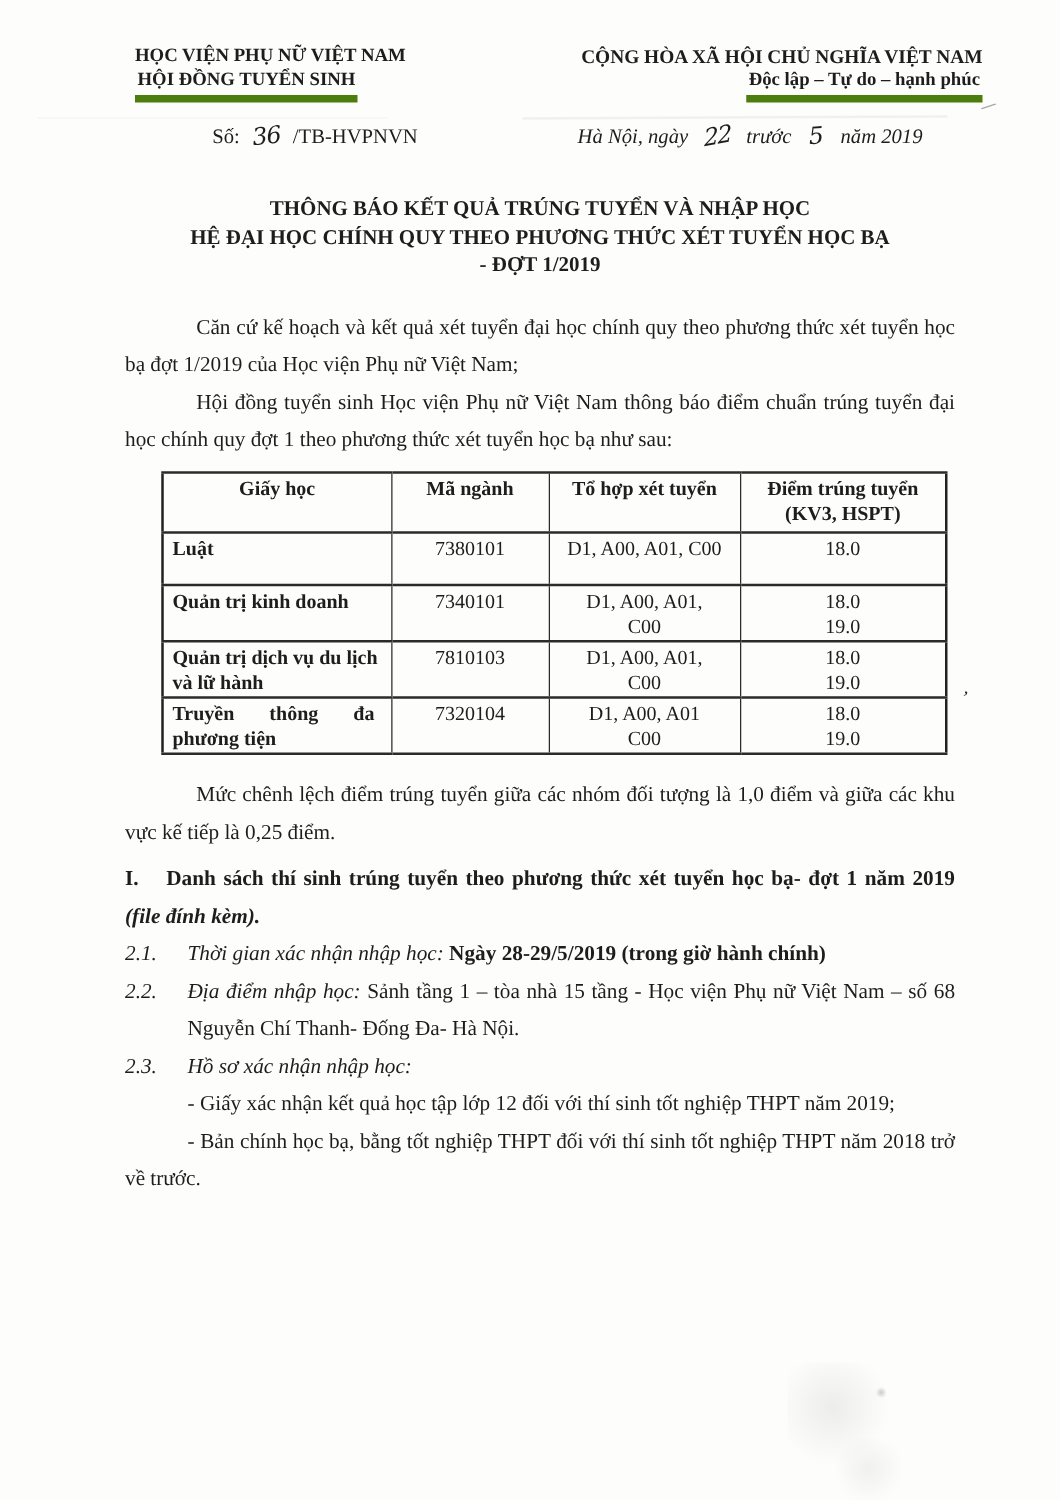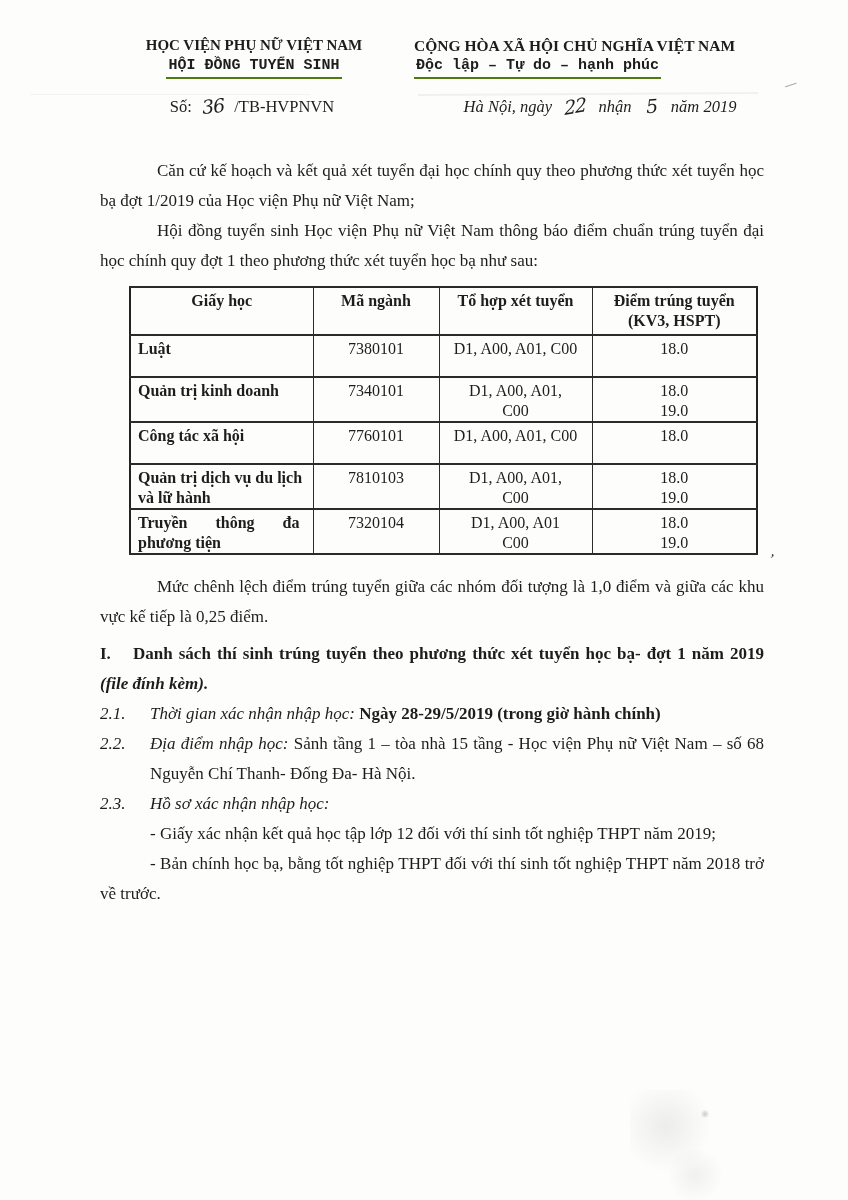--- a/index.html
+++ b/index.html
@@ -9,44 +9,44 @@
     margin:0 auto;
     background:#fdfdfc;
     box-sizing:border-box;
     padding:36px 84px 0 100px;
     font-family:"Liberation Serif", serif;
     color:#1d1d1d;
     overflow:hidden;
   }
   
   .doc-header{display:flex;justify-content:space-between;}
-  .hdr-left{width:292px;text-align:center;margin-left:8px;}
-  .hdr-right{width:372px;text-align:left;margin-right:-22px;}
+  .hdr-left{width:292px;text-align:left;margin-left:8px;}
+  .hdr-right{width:372px;text-align:right;margin-right:-22px;}
   .hdr-line1{font-weight:bold;font-size:15px;line-height:19px;white-space:nowrap;}
   .hdr-right .hdr-line1{font-size:15.5px;}
   .hdr-line2{font-weight:bold;font-size:15px;line-height:19px;white-space:nowrap;}
-  .hdr-underline{display:inline-block;border-bottom:2px solid #4d7c0f;padding:0 2px 2px 2px;font-family:Liberation Mono, monospace;}
+  .hdr-underline{display:inline-block;border-bottom:6px solid #4d7c0f;padding:0 2px 2px 2px;}
   
   .ref-row{display:flex;justify-content:space-between;margin-top:15px;}
   .ref-left{width:292px;text-align:center;font-size:16.5px;padding-left:6px;white-space:nowrap;}
   .ref-right{width:372px;text-align:center;font-style:italic;font-size:16.5px;margin-right:-22px;white-space:nowrap;}
   .hand{
     font-family:"DejaVu Serif", serif;
     font-style:italic;font-weight:normal;
     display:inline-block;font-size:19px;
     transform:rotate(-6deg);letter-spacing:-1px;
     margin:0 6px;position:relative;top:1px;
   }
   .hand-day{transform:rotate(-10deg) skewX(-8deg);margin:0 8px;}
   .hand-month{transform:rotate(-4deg);margin:0 10px;}
   
   .doc-title{margin-top:37px;text-align:center;font-weight:bold;font-size:16.8px;line-height:22.5px;}
   
   .para{font-size:17px;line-height:30px;text-align:justify;text-indent:57px;margin:0;}
-  .intro{margin-top:39px;}
+  .intro{margin-top:23px;}
   
   .score-table{
     border-collapse:collapse;
     margin:10px 0 0 29px;
     table-layout:fixed;
     font-size:16px;line-height:20px;
     border:2.5px solid #222;
   }
   .score-table th,.score-table td{
     border:1px solid #2b2b2b;
@@ -107,26 +107,31 @@
 
   <div class="ref-row">
     <div class="ref-left">
       <span>Số:</span>
       <span class="hand">36</span>
       <span>/TB-HVPNVN</span>
     </div>
     <div class="ref-right">
       <span>Hà Nội, ngày</span>
       <span class="hand hand-day">22</span>
-      <span>nhận</span>
+      <span>trước</span>
       <span class="hand hand-month">5</span>
       <span>năm  2019</span>
     </div>
   </div>
 
+  <div class="doc-title">
+    <div>THÔNG BÁO KẾT QUẢ TRÚNG TUYỂN VÀ NHẬP HỌC</div>
+    <div>HỆ ĐẠI HỌC CHÍNH QUY THEO PHƯƠNG THỨC XÉT TUYỂN HỌC BẠ</div>
+    <div>- ĐỢT 1/2019</div>
+  </div>
 
   <div class="intro">
     <p class="para">Căn cứ kế hoạch và kết quả xét tuyển đại học chính quy theo phương thức xét tuyển học bạ đợt 1/2019 của Học viện Phụ nữ Việt Nam;</p>
     <p class="para">Hội đồng tuyển sinh Học viện Phụ nữ Việt Nam thông báo điểm chuẩn trúng tuyển đại học chính quy đợt 1 theo phương thức xét tuyển học bạ như sau:</p>
   </div>
 
   <table class="score-table">
     <colgroup>
       <col style="width:183px">
         <col style="width:126px">
@@ -151,26 +156,20 @@
       </tr>
       <tr>
         <td class="cell-nganh">Quản trị kinh doanh</td>
         <td class="cell-ma">7340101</td>
         <td class="cell-tohop">D1, A00, A01,
 C00</td>
         <td class="cell-diem">18.0
 19.0</td>
       </tr>
       <tr>
-        <td class="cell-nganh">Công tác xã hội</td>
-        <td class="cell-ma">7760101</td>
-        <td class="cell-tohop">D1, A00, A01, C00</td>
-        <td class="cell-diem">18.0</td>
-      </tr>
-      <tr>
         <td class="cell-nganh">Quản trị dịch vụ du lịch và lữ hành</td>
         <td class="cell-ma">7810103</td>
         <td class="cell-tohop">D1, A00, A01,
 C00</td>
         <td class="cell-diem">18.0
 19.0</td>
       </tr>
       <tr>
         <td class="cell-nganh">Truyền       thông       đa
 phương tiện</td>

